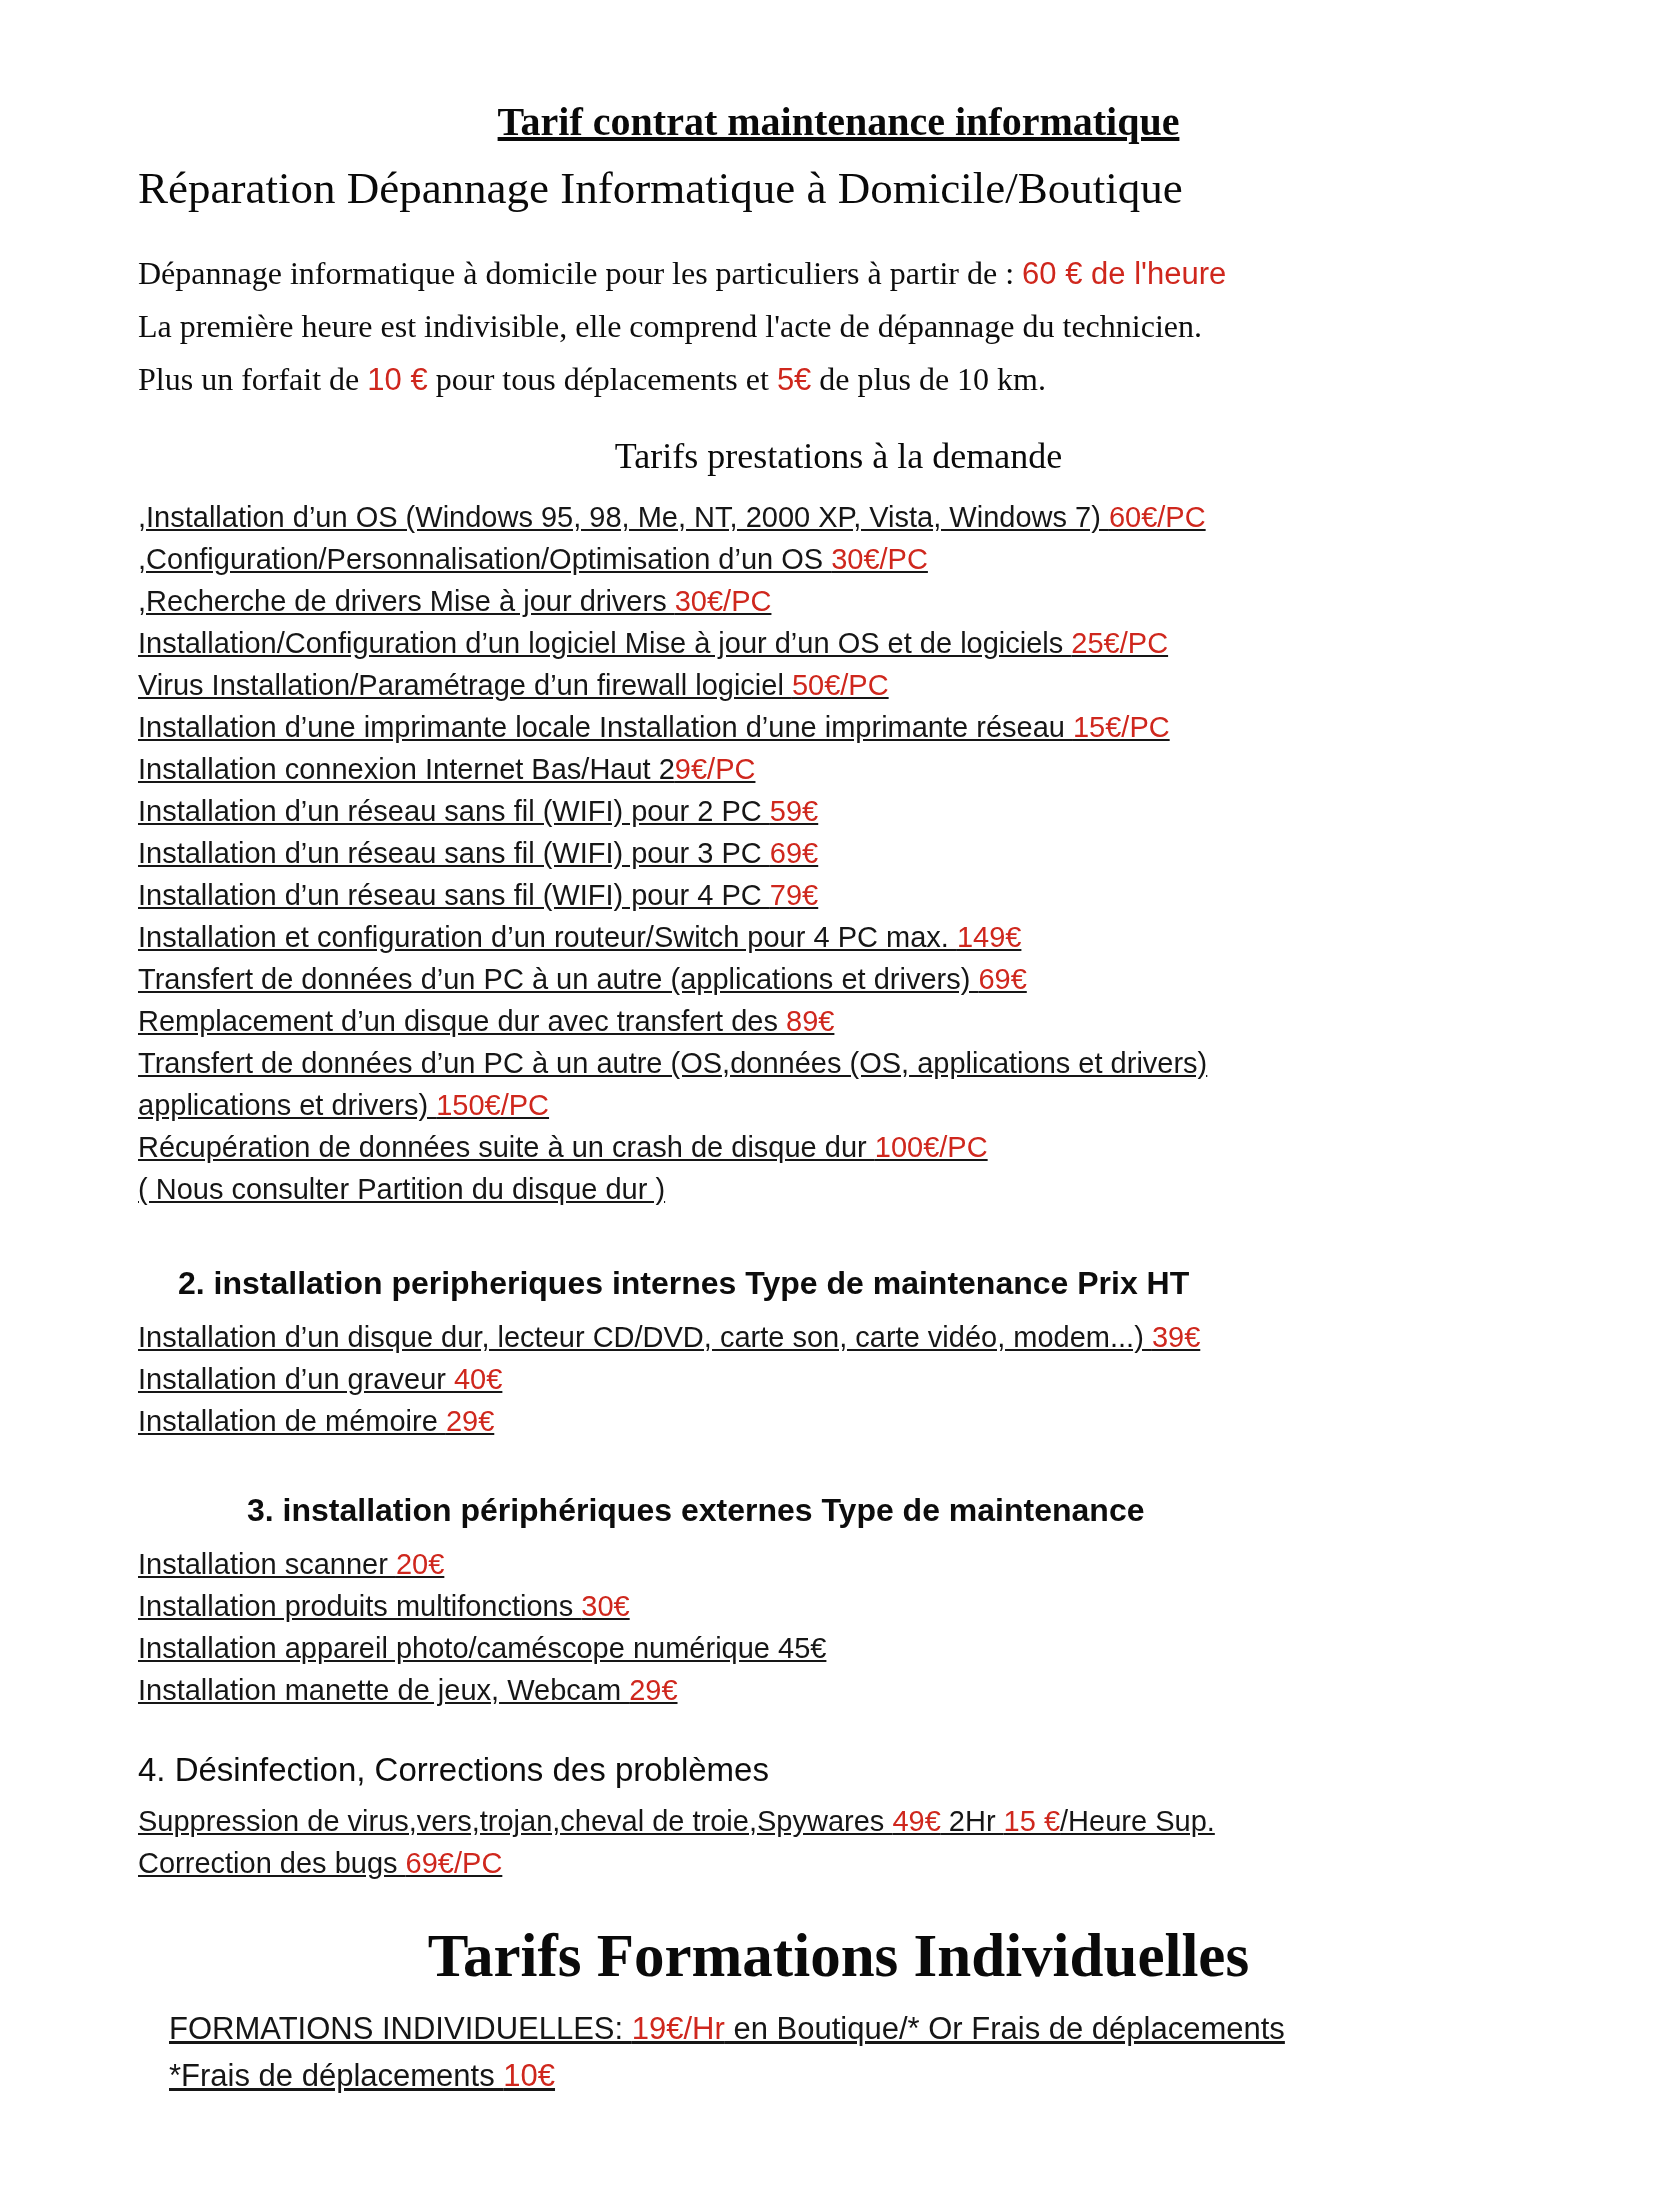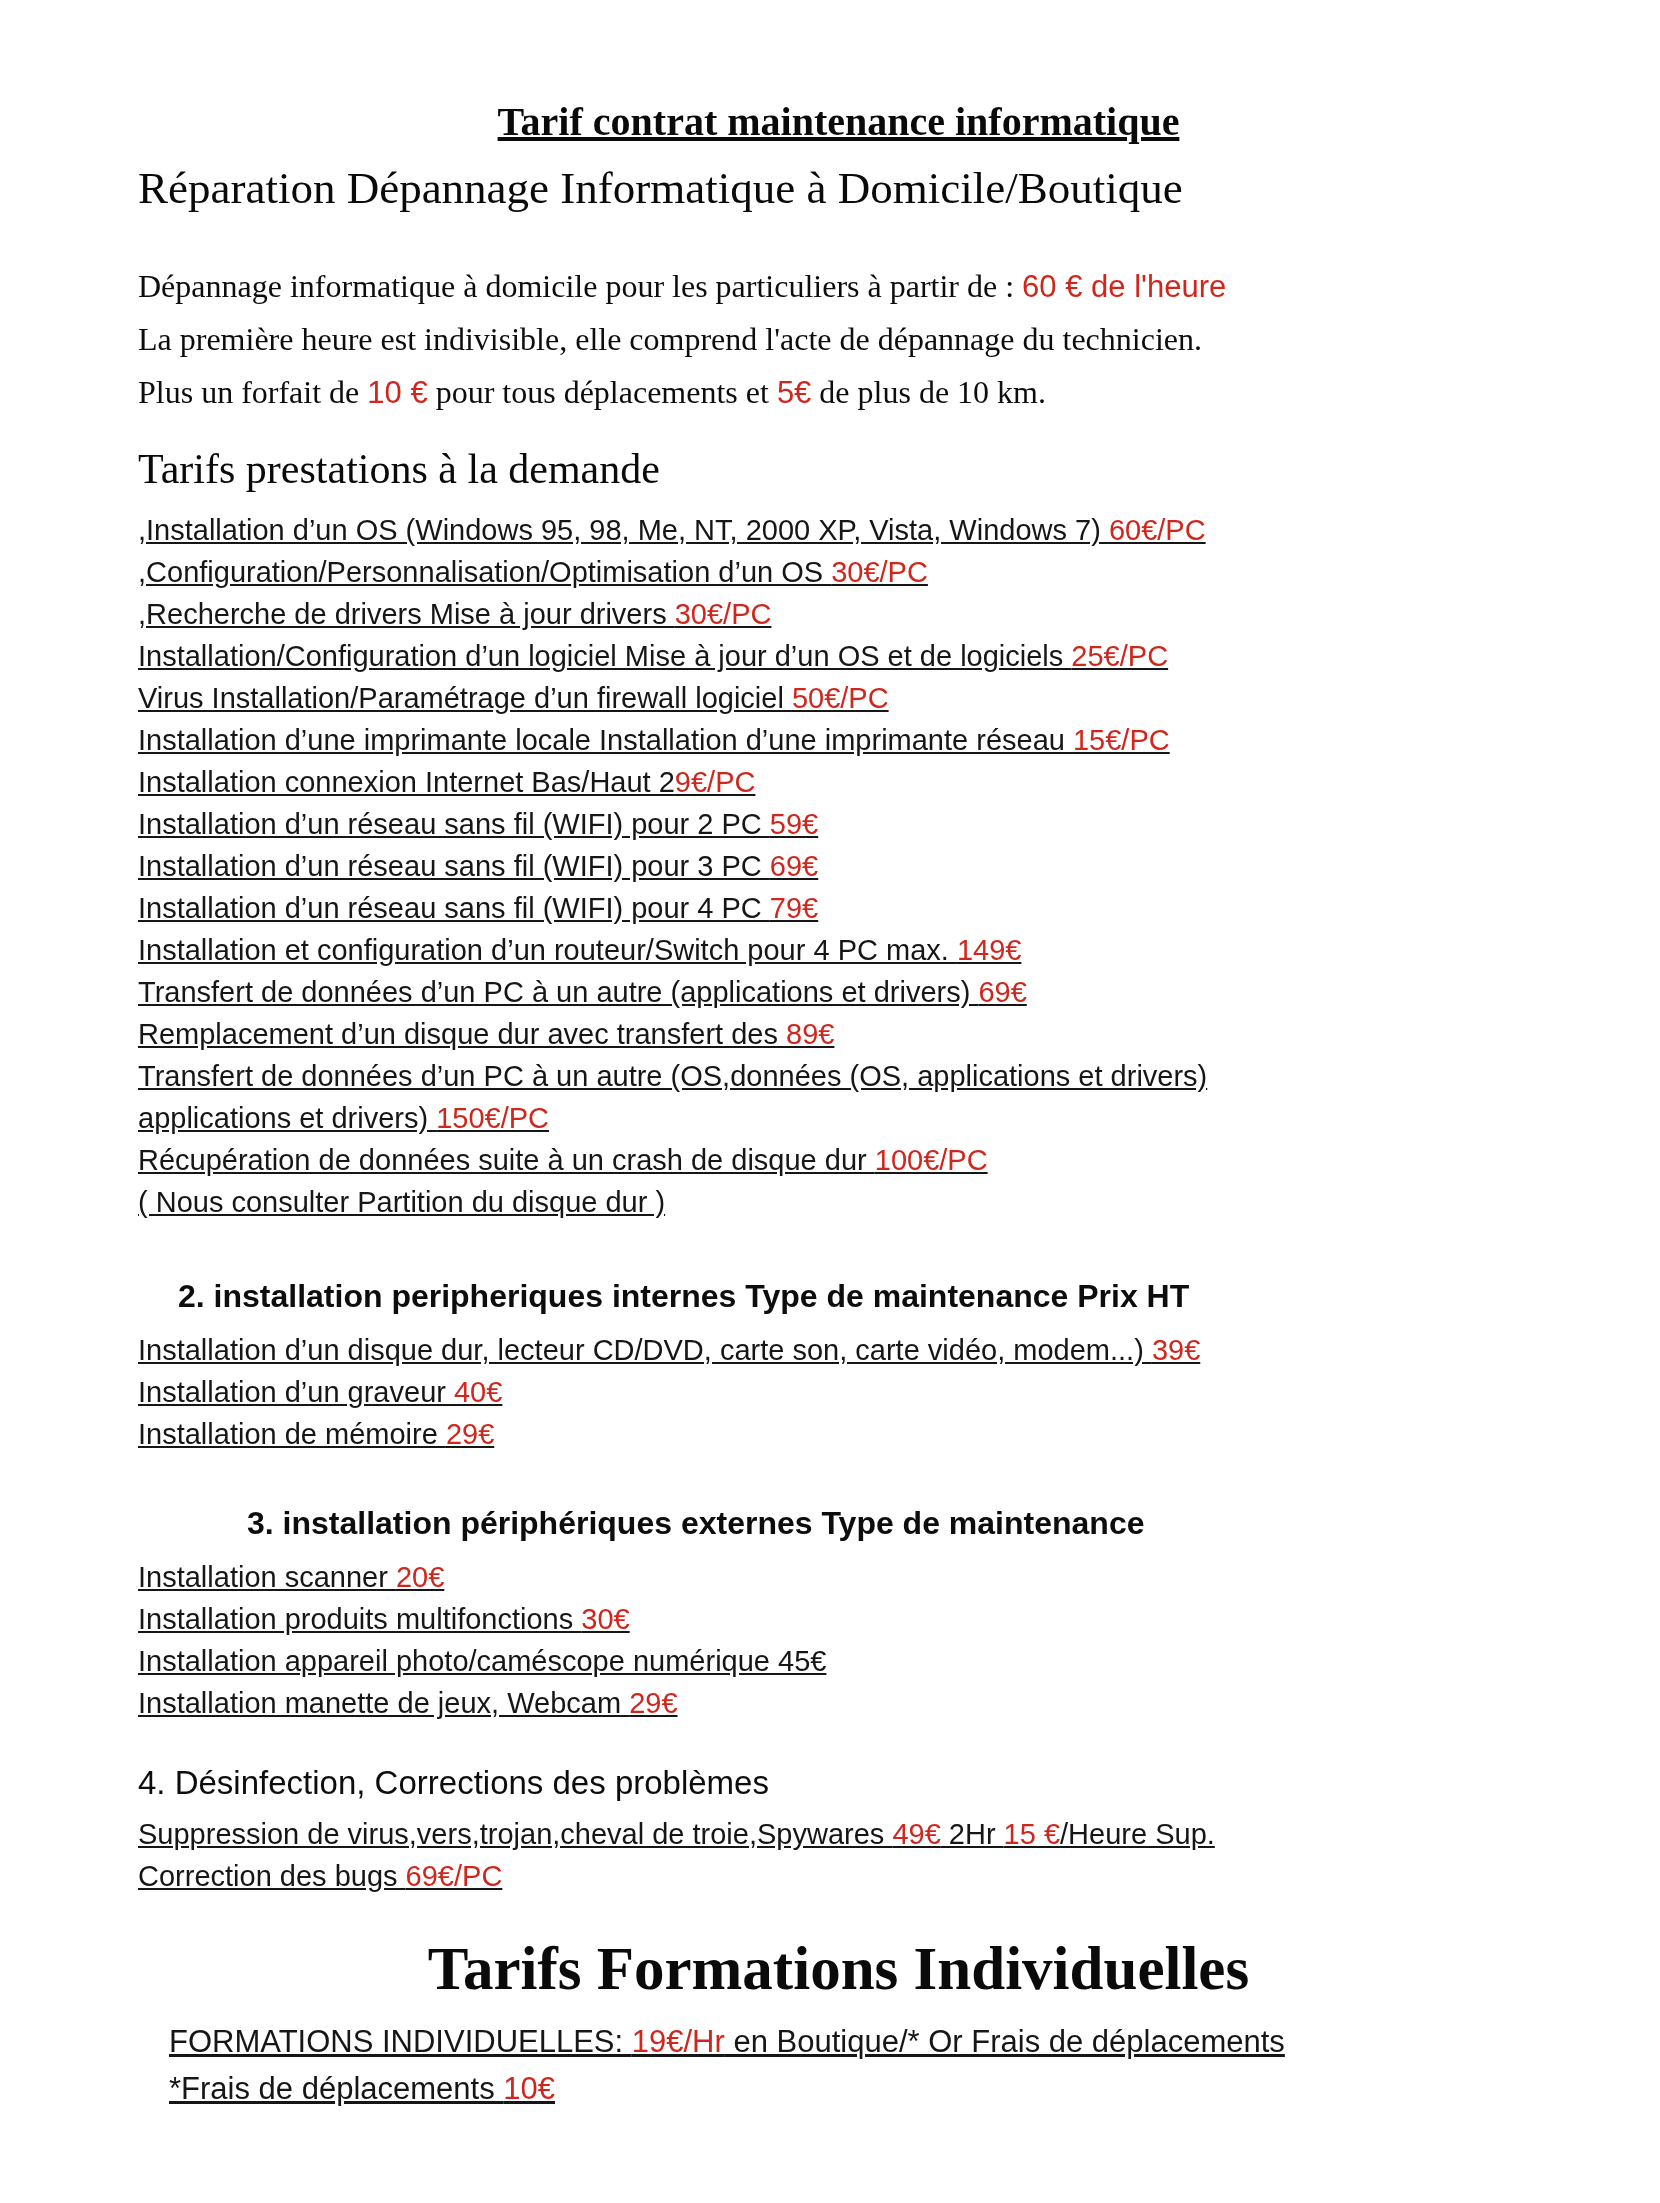--- a/index.html
+++ b/index.html
@@ -13,31 +13,31 @@
 
   .doc-title {
     font-family:"Liberation Serif", serif;
     font-weight:bold; font-size:40px; line-height:48px;
     text-align:center; text-decoration:underline;
     margin-bottom:14px; color:#0a0a0a;
   }
   .doc-subtitle {
     font-family:"Liberation Serif", serif;
     font-size:45px; line-height:57px;
-    margin-bottom:43px; color:#0a0a0a;
+    margin-bottom:30px; color:#0a0a0a;
   }
   .intro {
     font-family:"Liberation Serif", serif;
     font-size:32px; line-height:53px; color:#0d0d0d;
   }
   .intro .sans { font-family:"Liberation Sans", sans-serif; font-size:31px; }
 
   .sec1-heading {
     font-family:"Liberation Serif", serif;
-    font-size:42px; line-height:52px; 
+    font-size:36px; line-height:52px; text-align:center;
     margin-top:24px; margin-bottom:14px; color:#0a0a0a;
   }
 
   .price-list { font-size:29px; line-height:42px; }
   .price-list .line { white-space:nowrap;text-decoration:underline; }
 
   .red { color:var(--red, #cf271d); }
 
   .sec-bold { font-weight:bold; font-size:32px; line-height:42px; color:#0d0d0d; }
   .sec-internes { margin-top:52px; margin-left:40px; margin-bottom:12px; }

